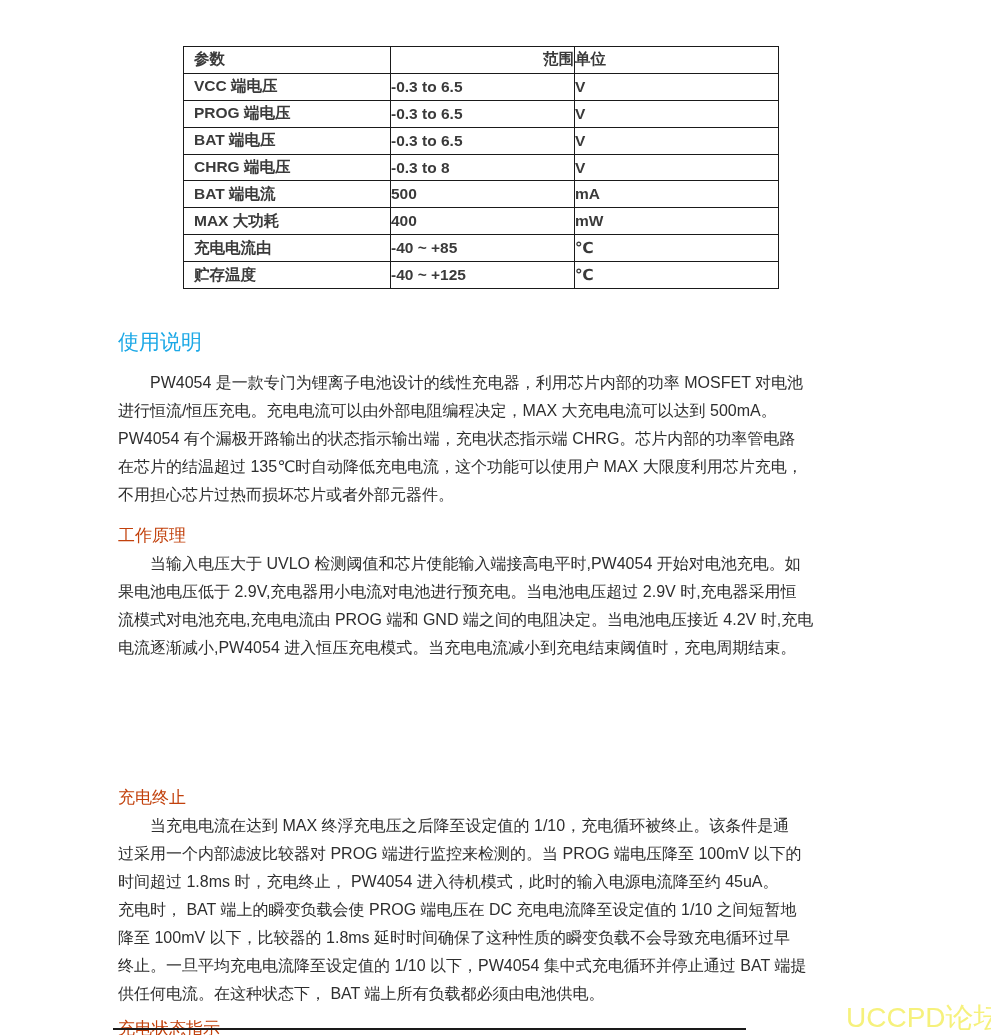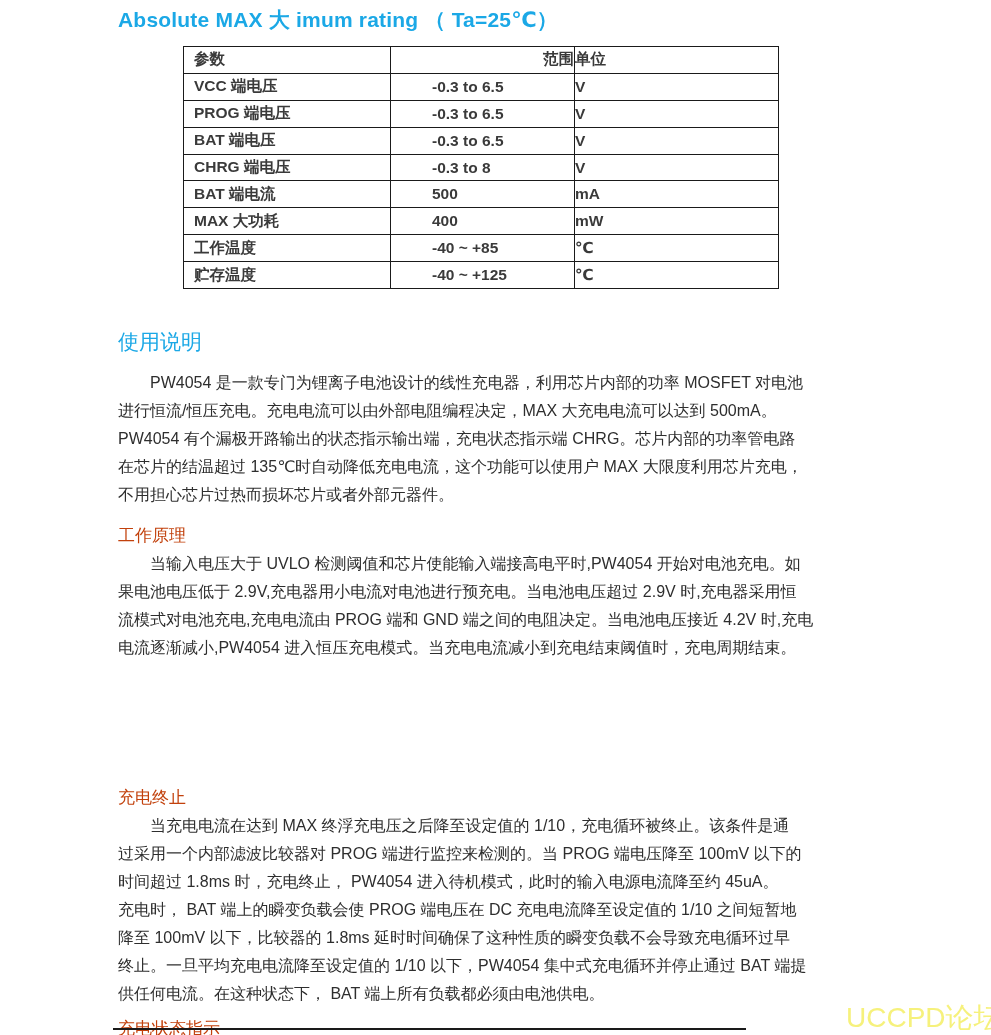--- a/index.html
+++ b/index.html
@@ -30,21 +30,21 @@
     table-layout:fixed;width:595px;
   }
   table.abs-max th, table.abs-max td{
     border:1px solid #1a1a1a;
     height:26.9px;
     font-weight:bold;
     vertical-align:middle;
     overflow:hidden;white-space:nowrap;
   }
   .col-param{width:207px;text-align:left;padding-left:10px;}
-  .col-range{width:184px;text-align:left;padding-left:41px;}
+  .col-range{width:184px;text-align:left;}
   .col-unit{width:204px;text-align:left;}
   th.col-range{text-align:right;padding-left:8px;}
   .section-heading-accent{
     position:absolute;left:118px;
     font-size:21px;font-weight:normal;color:var(--accent);
   }
   .sub-heading{
     position:absolute;left:118px;
     font-size:17px;font-weight:normal;color:#c2410c;
   }
@@ -62,21 +62,20 @@
     position:absolute;left:846px;top:999px;
     font-size:28px;color:var(--watermark);
     white-space:nowrap;
   }
 </style>
 </head>
 <body>
 
 <div class="page">
 
-  <div class="doc-title">Absolute MAX 大 imum rating （ Ta=25℃）</div>
 
   <table class="abs-max">
     <thead>
       <tr>
         <th class="col-param">参数</th>
         <th class="col-range">范围</th>
         <th class="col-unit">单位</th>
       </tr>
     </thead>
     <tbody>
@@ -104,21 +103,21 @@
           <td class="col-param">BAT 端电流</td>
           <td class="col-range">500</td>
           <td class="col-unit">mA</td>
         </tr>
         <tr>
           <td class="col-param">MAX 大功耗</td>
           <td class="col-range">400</td>
           <td class="col-unit">mW</td>
         </tr>
         <tr>
-          <td class="col-param">工作温度</td>
+          <td class="col-param">充电电流由</td>
           <td class="col-range">-40 ~ +85</td>
           <td class="col-unit">℃</td>
         </tr>
         <tr>
           <td class="col-param">贮存温度</td>
           <td class="col-range">-40 ~ +125</td>
           <td class="col-unit">℃</td>
         </tr>
       </tbody>
   </table>

